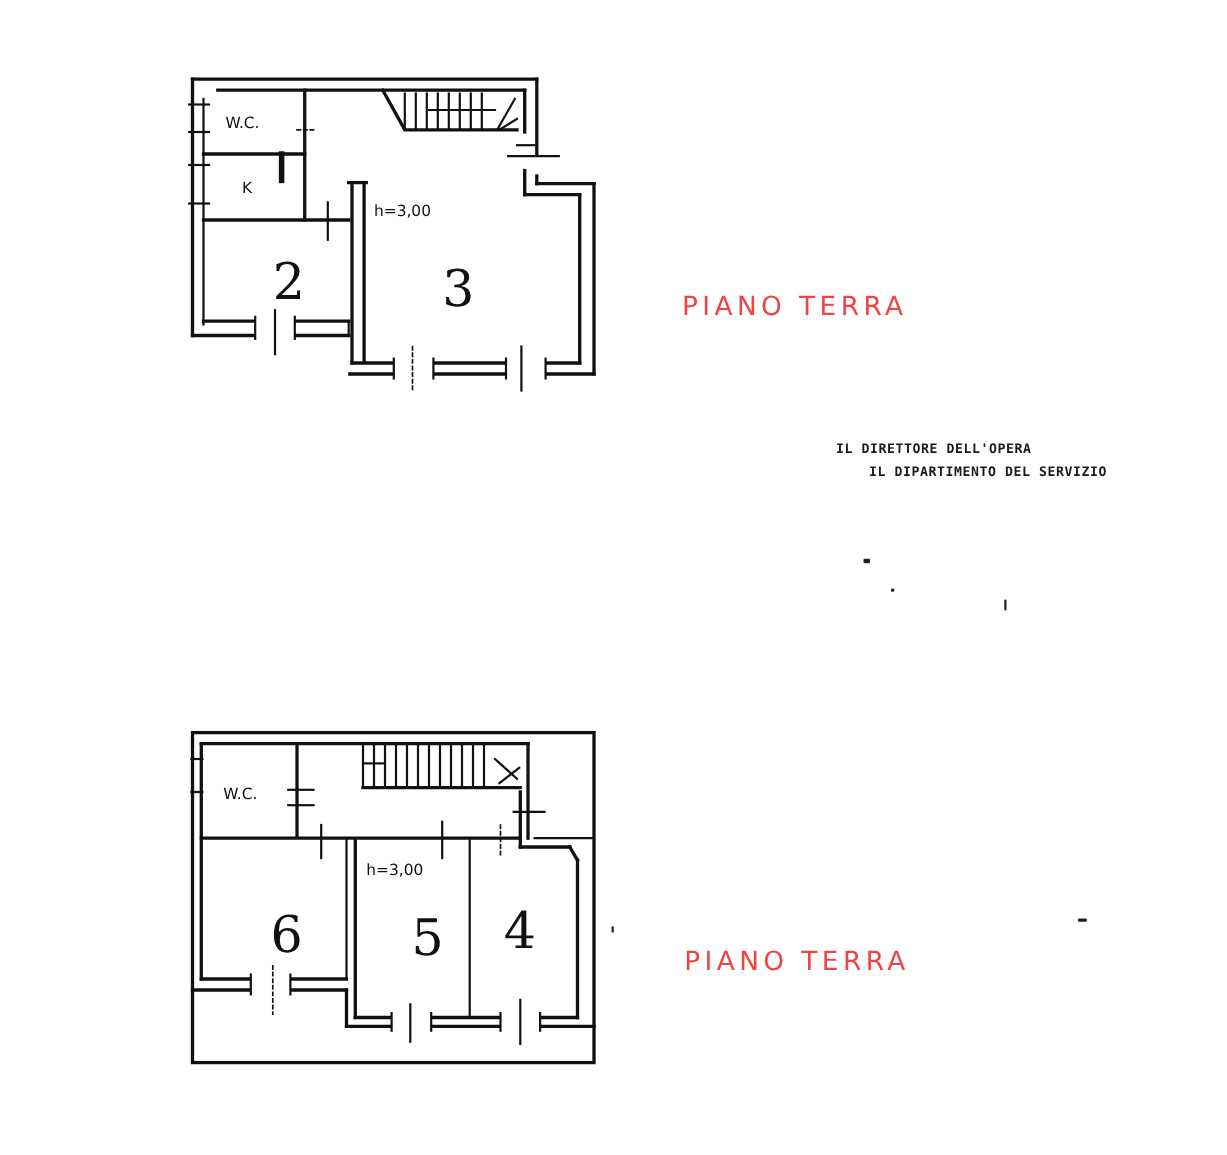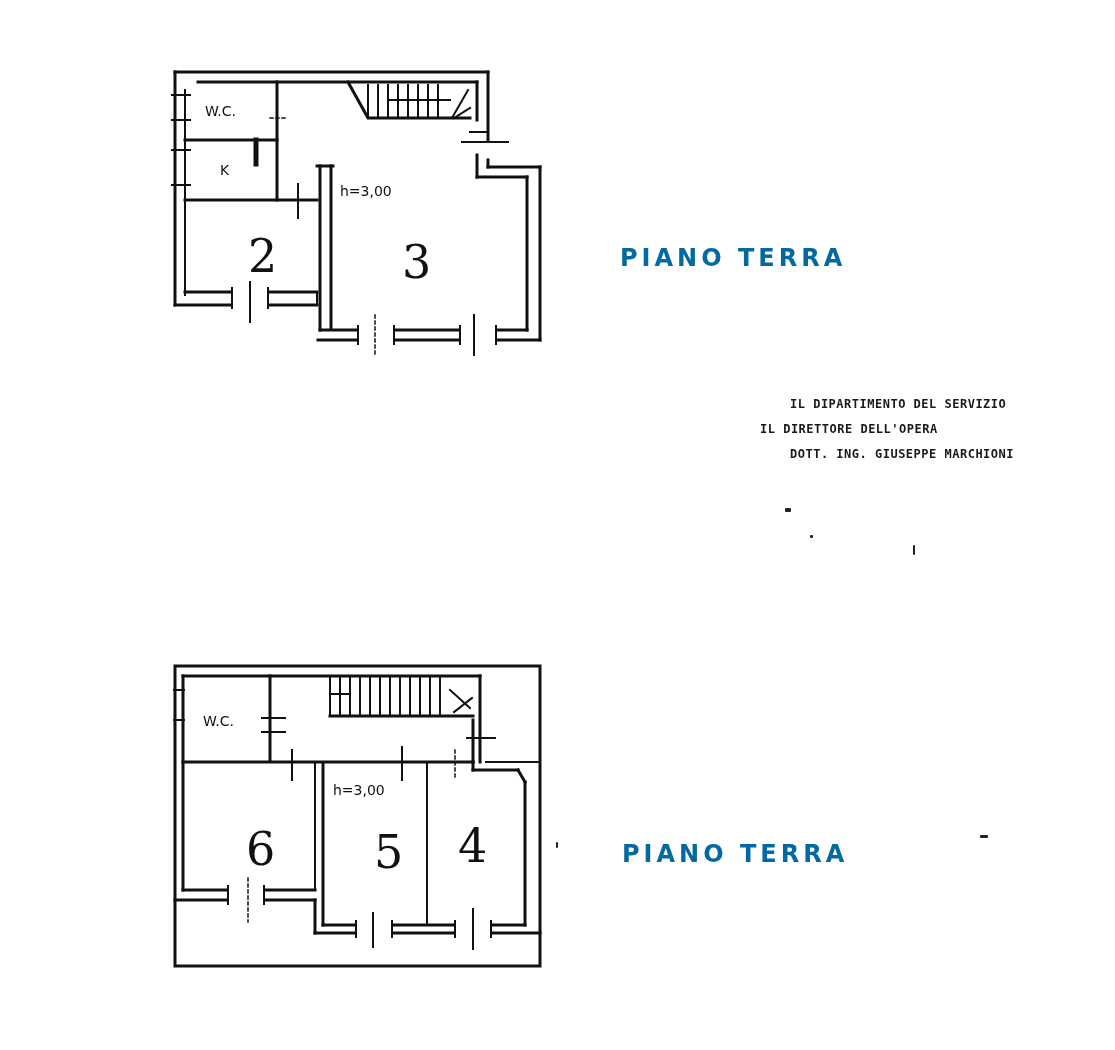--- a/index.html
+++ b/index.html
@@ -1,21 +1,21 @@
 <!DOCTYPE html>
 <html><head>
   <meta charset="utf-8">
   <style>
     html, body { margin: 0; padding: 0; background: #ffffff; }
     body { width: 1115px; height: 1050px; position: relative; overflow: hidden;
            font-family: "DejaVu Sans", sans-serif; color: #111; }
     .plan { position: absolute; }
     .plan svg { display: block; }
     .floor-label { position: absolute; font-family: "DejaVu Sans", sans-serif;
-                   font-size: 24px; letter-spacing: 4px; color: #0369a1; font-weight: bold; }
+                   font-size: 24px; letter-spacing: 4px; color: #ef4444; font-weight: normal; margin-top: 20px; }
     .stamp { position: absolute; left: 740px; top: 396px; width: 330px; color: #1a1a1a;
              font-family: "DejaVu Sans Mono", monospace; font-size: 12px; font-weight: bold;
              line-height: 25px; filter: blur(0.6px); letter-spacing: 0.5px; }
     .stamp div { white-space: nowrap; }
     .room-num { font-family: "DejaVu Serif", serif; font-size: 46px; fill: #111; }
     .small-lbl { font-family: "DejaVu Sans", sans-serif; font-size: 14px; fill: #111; }
     .speck { position: absolute; background: #222; border-radius: 1px; }
   </style>
 </head>
 <body>
@@ -103,23 +103,22 @@
     <text class="small-lbl" x="50" y="115" stroke="none">K</text>
     <text class="small-lbl" x="170" y="136" stroke="none">h=3,00</text>
     <text class="room-num" x="78" y="212" stroke="none">2</text>
     <text class="room-num" x="232" y="218" stroke="none">3</text>
   </svg>
 </div>
 
 <div class="floor-label" style="left:620px; top:244px;">PIANO TERRA</div>
 
 <div class="stamp">
+  <div style="padding-left:20px;">IL DIRETTORE DELL'OPERA</div>
   <div style="padding-left:50px; margin-top:-4px;">IL DIPARTIMENTO DEL SERVIZIO</div>
-  <div style="padding-left:20px;">IL DIRETTORE DELL'OPERA</div>
-  <div style="padding-left:50px;">DOTT. ING. GIUSEPPE MARCHIONI</div>
 </div>
 <div class="speck" style="left:785px; top:508px; width:6px; height:4px;"></div>
 <div class="speck" style="left:810px; top:535px; width:3px; height:3px;"></div>
 <div class="speck" style="left:913px; top:545px; width:2px; height:10px;"></div>
 <div class="speck" style="left:980px; top:835px; width:8px; height:3px;"></div>
 <div class="speck" style="left:556px; top:842px; width:2px; height:6px;"></div>
 
 <div class="plan" style="left:170px; top:650px;">
   <svg width="380" height="330" viewBox="0 0 380 330" xmlns="http://www.w3.org/2000/svg" stroke="#111" fill="none" stroke-linecap="square">
 

